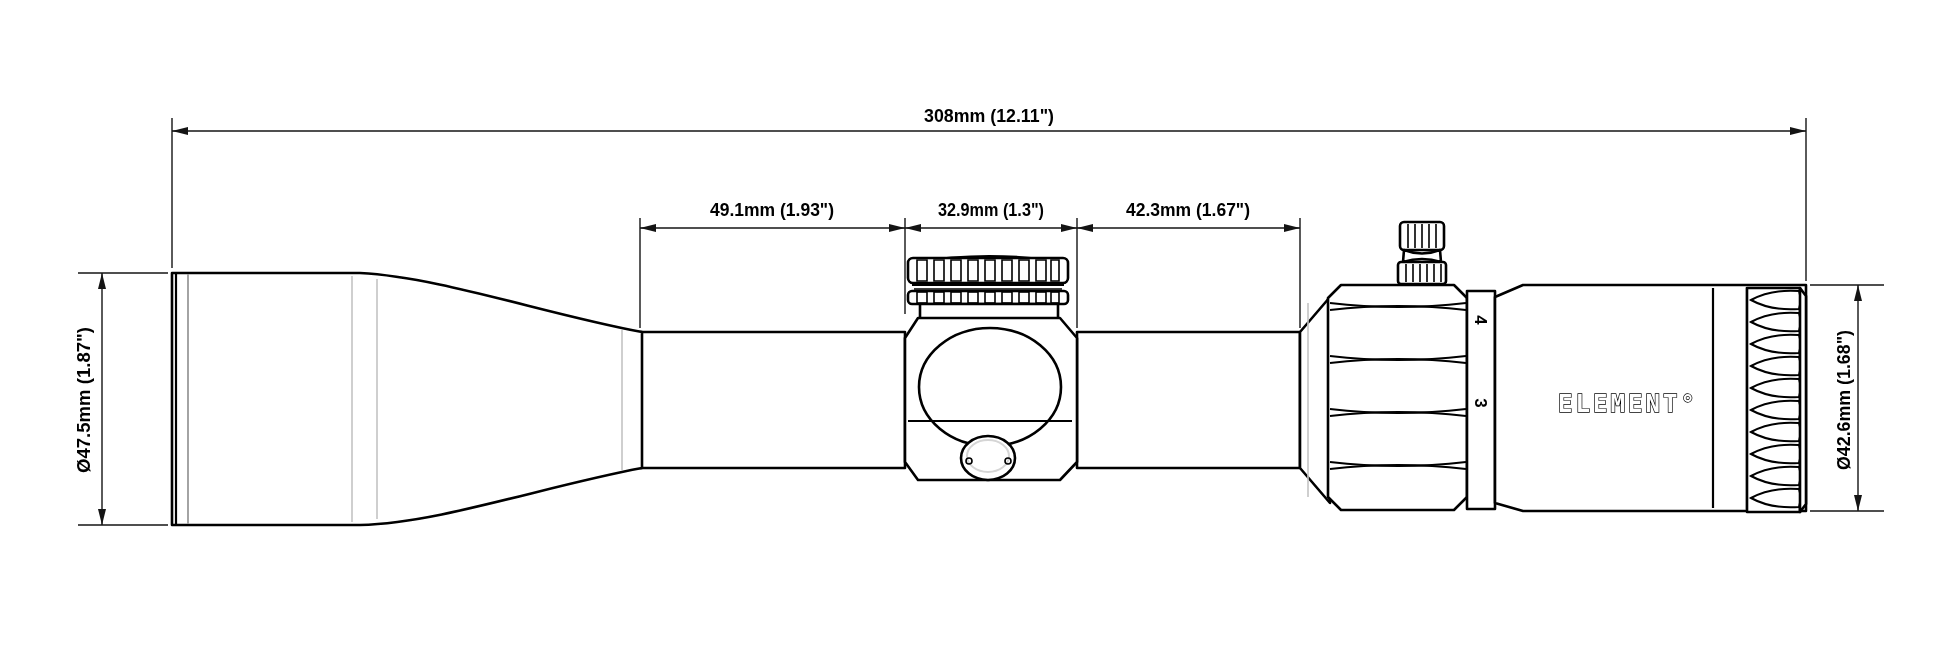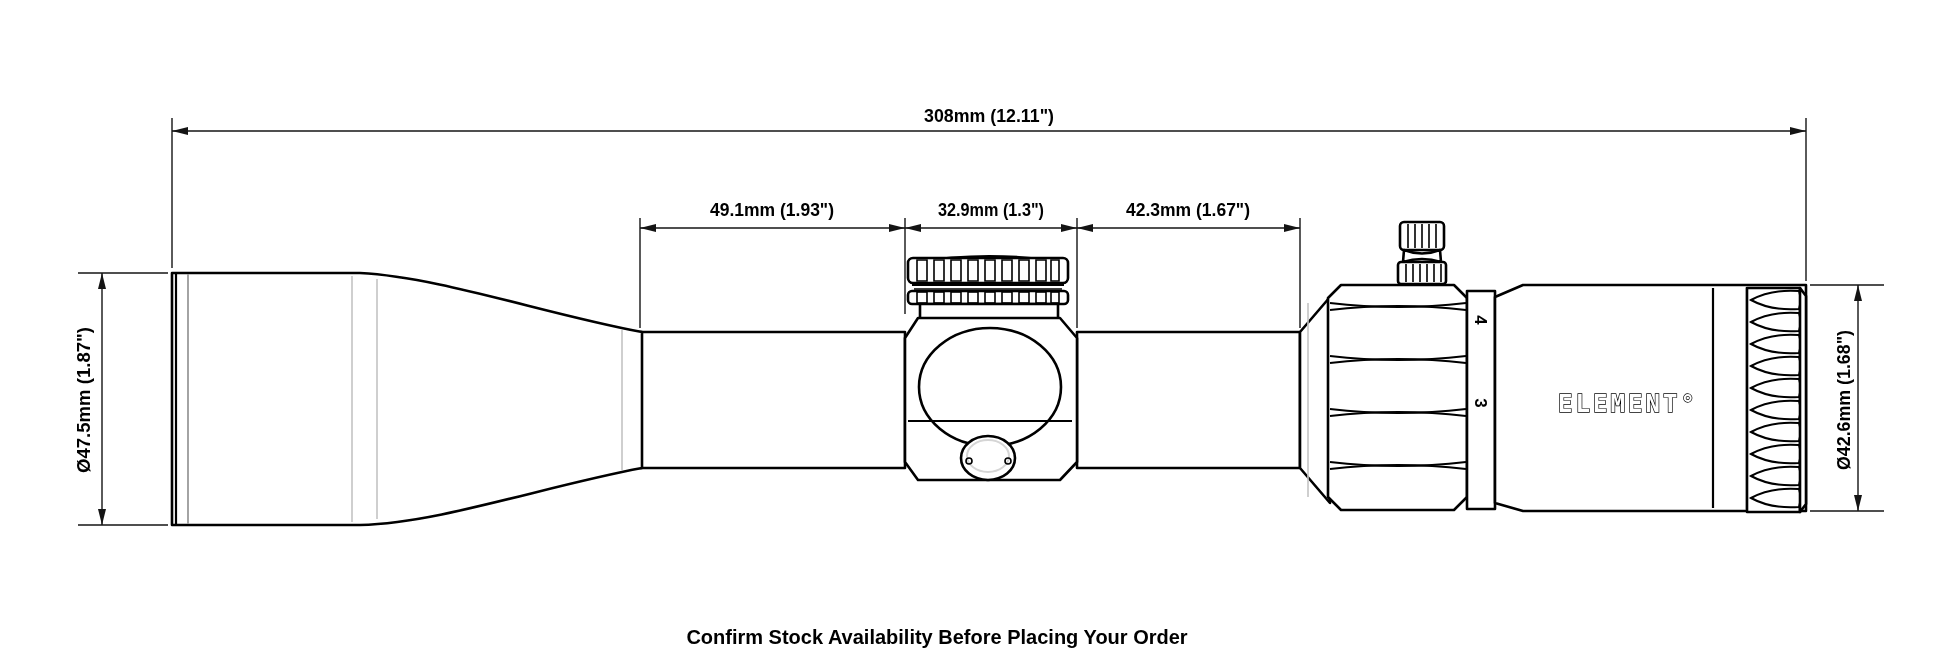--- a/index.html
+++ b/index.html
@@ -188,15 +188,14 @@
     <line x1="1810" y1="285" x2="1884" y2="285" class="dimline"></line>
     <line x1="1810" y1="511" x2="1884" y2="511" class="dimline"></line>
     <line x1="1858" y1="285" x2="1858" y2="511" class="dimline"></line>
     <polygon class="dimarrow" points="1858,285 1854,301 1862,301"></polygon>
     <polygon class="dimarrow" points="1858,511 1854,495 1862,495"></polygon>
     <text class="dimtext" text-anchor="middle" x="1844" y="406" textLength="140" lengthAdjust="spacingAndGlyphs" transform="rotate(-90 1844 400)">Ø42.6mm  (1.68")</text>
   </g>
 
 </svg>
 
-<div class="footer-note">Confirm Stock Availability Before Placing Your Order</div>
 
 </div>
 
 </body></html>

